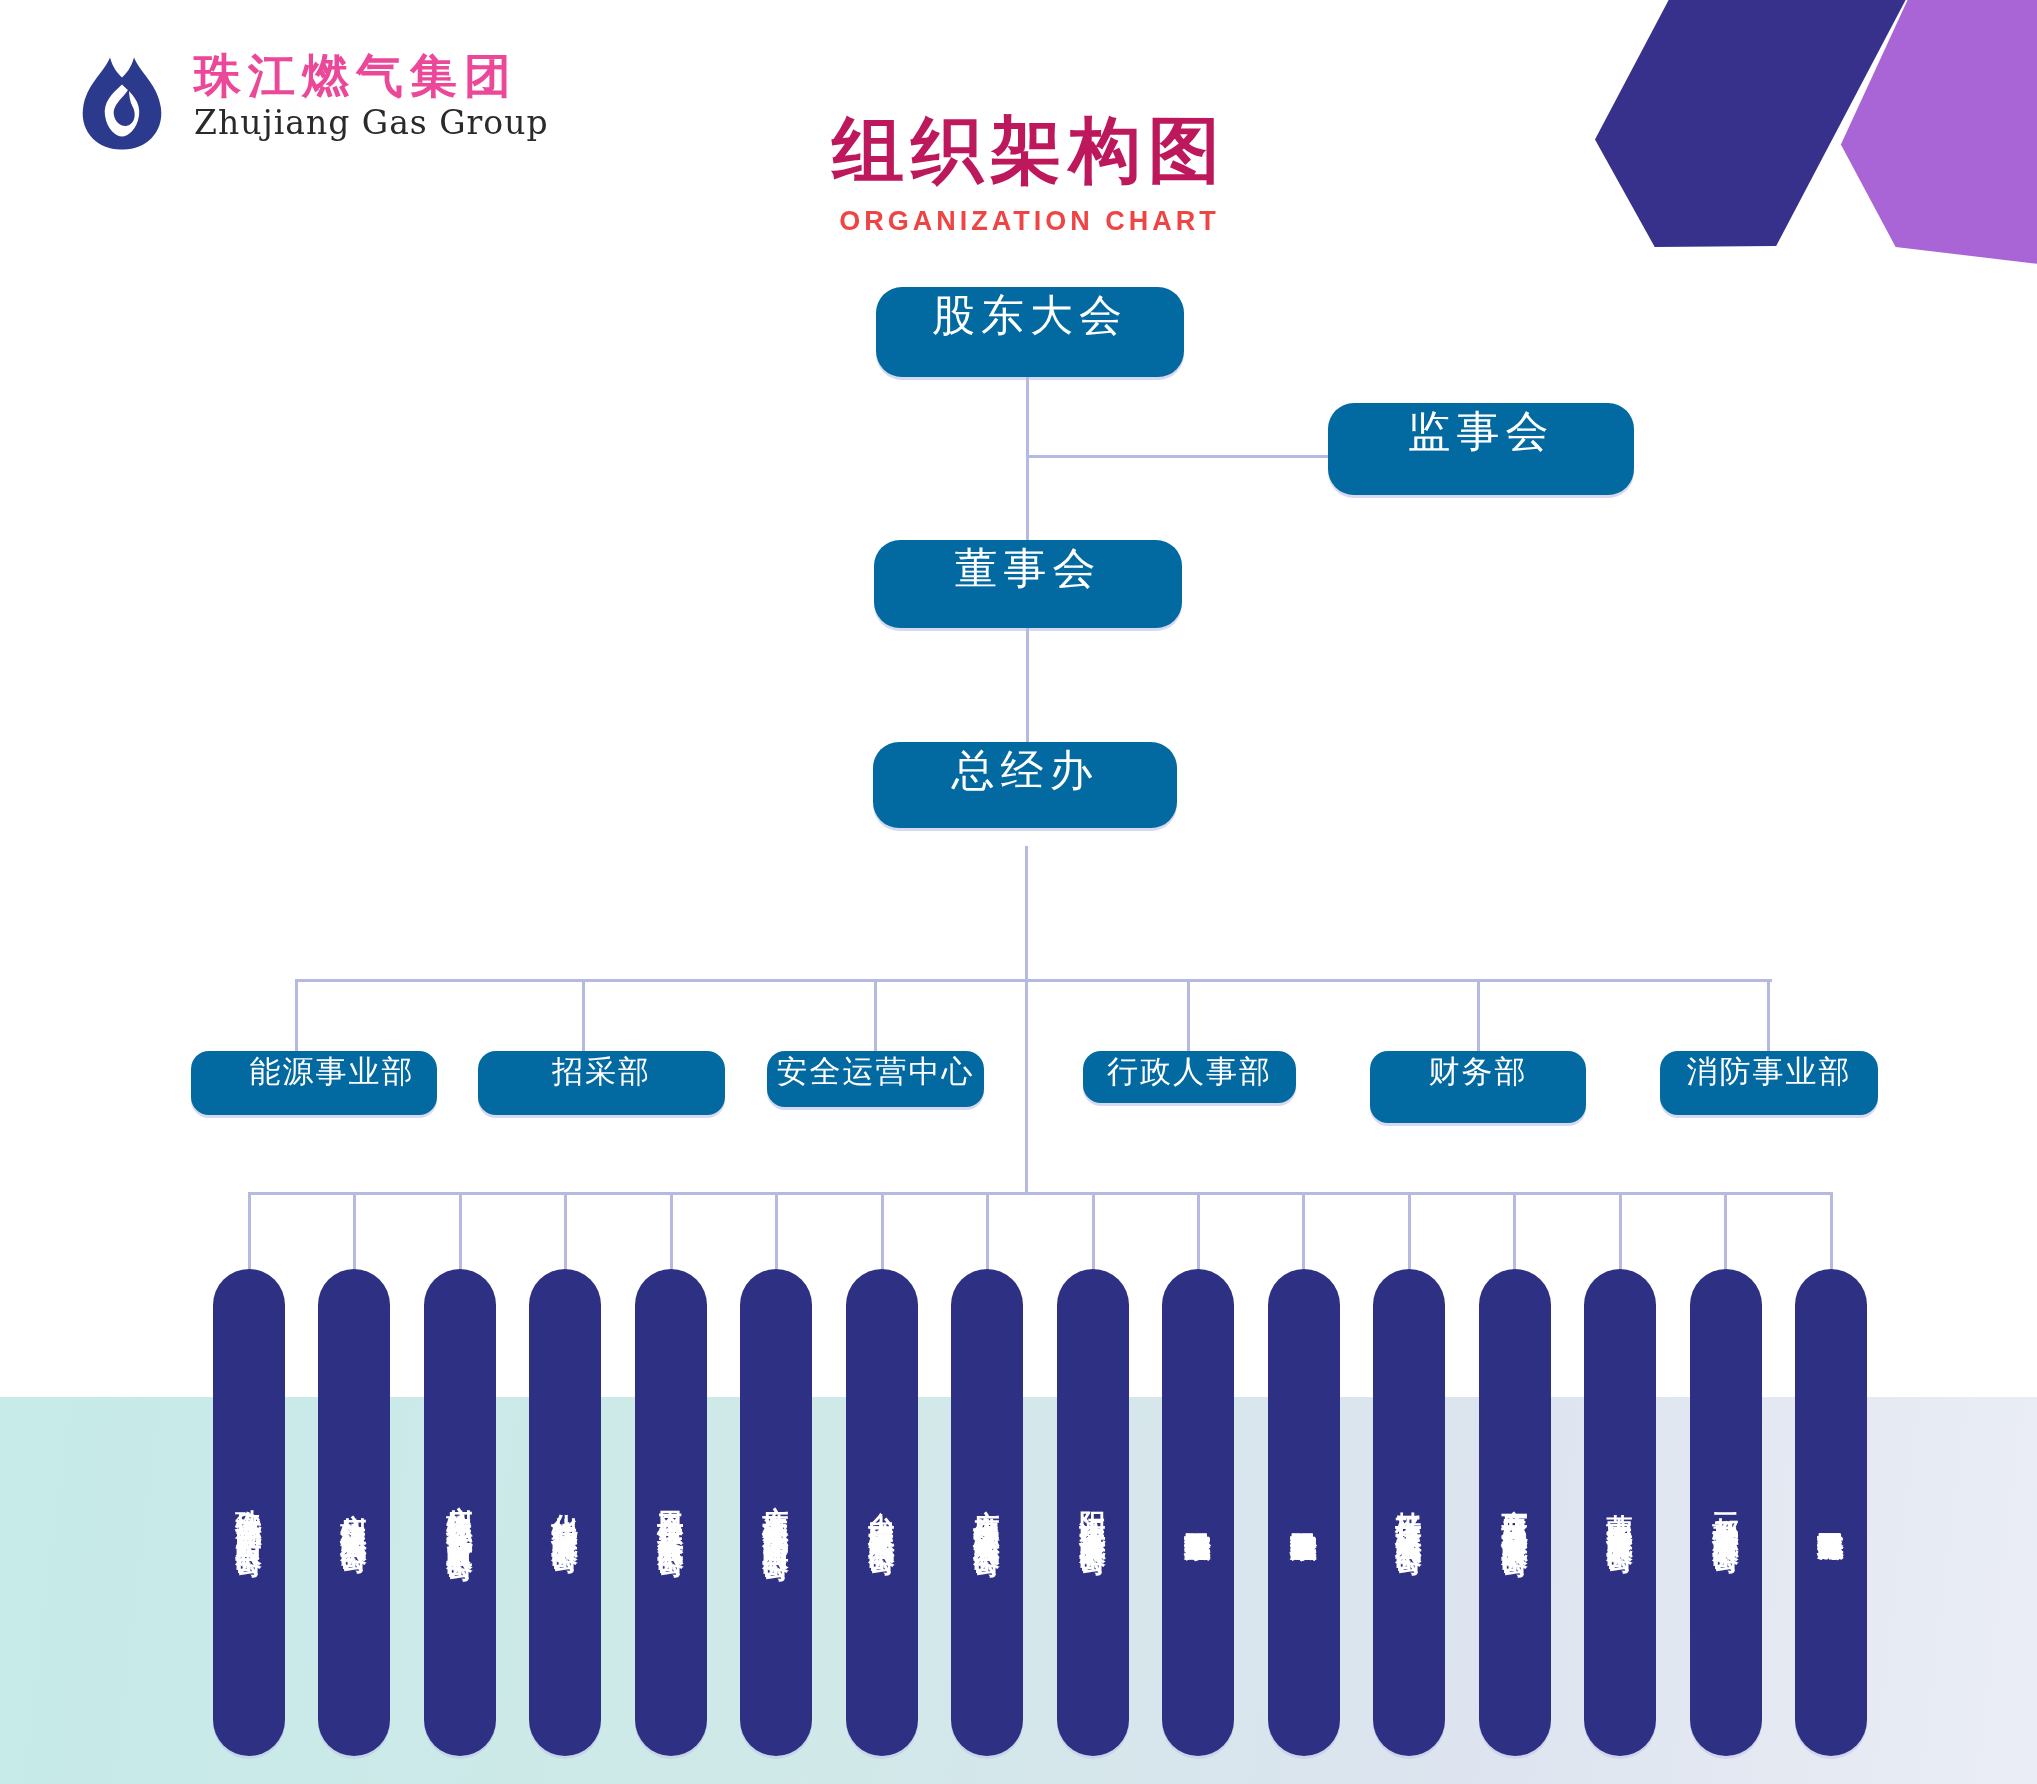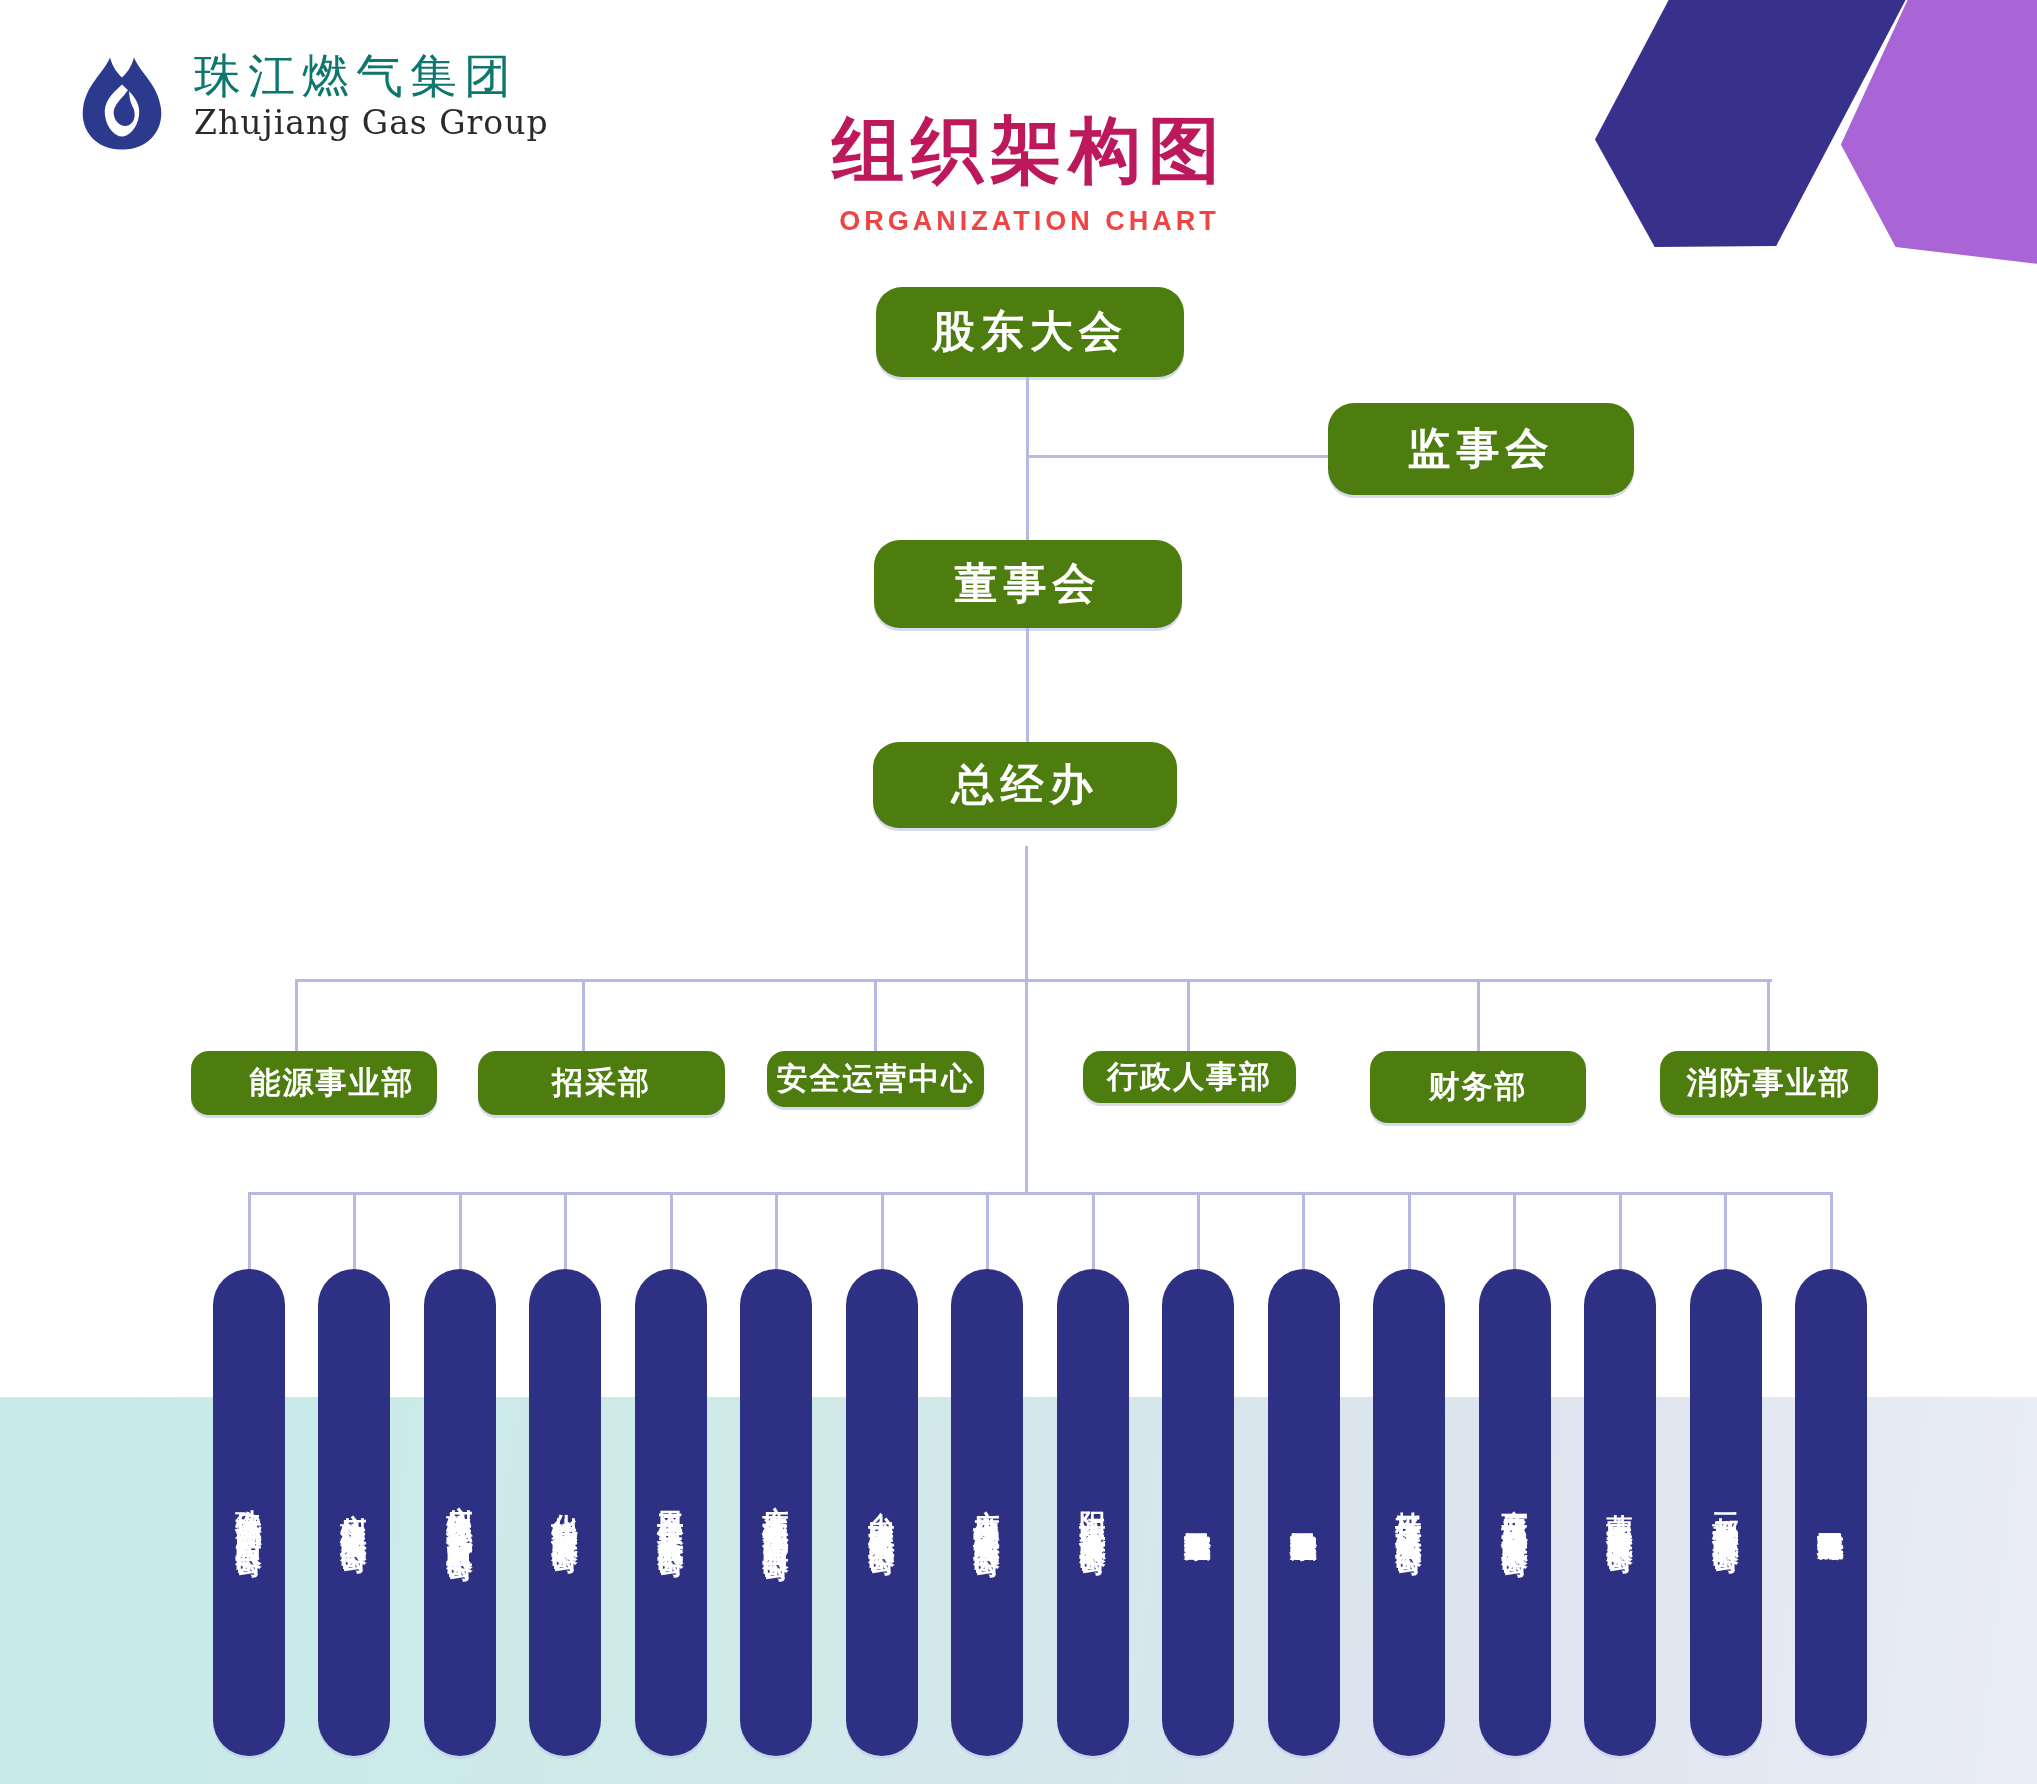--- a/index.html
+++ b/index.html
@@ -10,34 +10,34 @@
   }
   
   .band{
     position:absolute;left:0;top:1397px;width:2038px;height:387px;
     background:linear-gradient(97deg,#c6ebe9 0%,#cfe9e8 38%,#dde4ef 72%,#eaedf5 100%);
   }
   
   .logo{position:absolute;left:72px;top:28px;display:flex;align-items:flex-start;}
   .logo-icon{width:100px;height:117px;margin-top:18px;}
   .logo-text{margin-left:22px;margin-top:22px;}
-  .logo-zh{font-family:"DejaVu Serif", serif;font-weight:normal;font-size:47px;color:#0f766e;letter-spacing:7px;line-height:1.1;}
+  .logo-zh{font-family:"DejaVu Serif", serif;font-weight:bold;font-size:47px;color:#ec4899;letter-spacing:7px;line-height:1.1;}
   .logo-en{font-family:"DejaVu Serif", serif;font-size:33px;color:#2a2a2a;letter-spacing:1px;line-height:1.1;margin-top:3px;}
   .title-wrap{position:absolute;left:532px;top:109px;width:995px;text-align:center;}
   .title-zh{font-size:72px;font-weight:bold;color:#be185d;letter-spacing:7px;line-height:1.15;}
   .title-en{font-size:27px;font-weight:bold;color:#ef4444;letter-spacing:4px;margin-top:14px;}
   
   .hexes{position:absolute;right:0;top:0;width:448px;height:269px;}
   
   .line{position:absolute;background:#b6bae3;}
   
   .node{
-    position:absolute;background:#4d7c0f;color:#ffffff;border-radius:26px;
-    display:flex;align-items:center;justify-content:center;
-    font-weight:bold;box-shadow:0 3px 0 rgba(182,186,227,.55);
+    position:absolute;background:#0369a1;color:#ffffff;border-radius:26px;
+    display:flex;align-items:flex-start;justify-content:center;
+    font-weight:normal;box-shadow:0 3px 0 rgba(182,186,227,.55);
   }
   .node--top{font-size:43px;letter-spacing:6px;}
   .node--dept{border-radius:18px;font-size:31px;letter-spacing:2px;}
   .pill{
     position:absolute;top:1269px;width:72px;height:487px;background:#2e3183;
     border-radius:36px;display:flex;align-items:center;justify-content:center;
     box-shadow:0 3px 0 rgba(182,186,227,.4);
   }
   .pill-label{
     writing-mode:vertical-rl;text-orientation:mixed;

